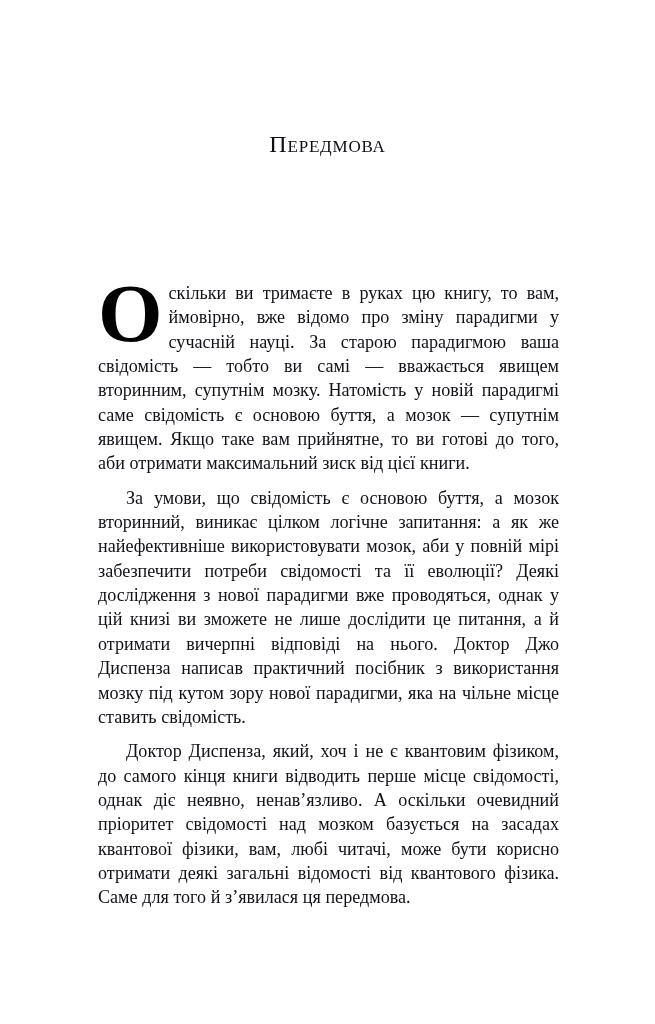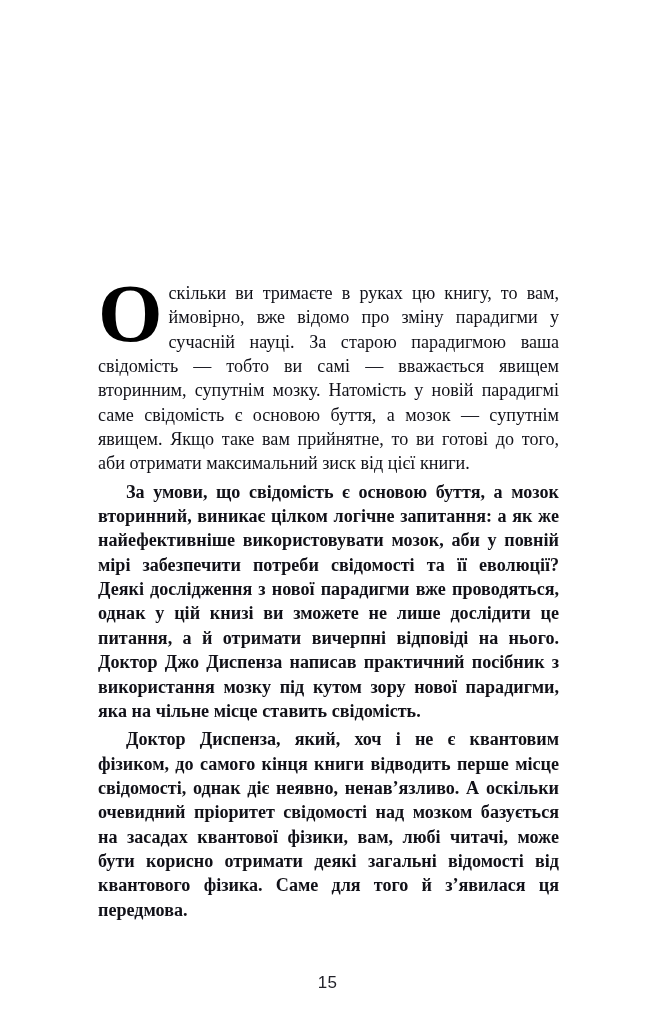--- a/index.html
+++ b/index.html
@@ -54,22 +54,21 @@
     font-size: 18.1px;
     line-height: 24.35px;
     text-align: justify;
     text-justify: inter-word;
     color: #111118;
     hyphens: manual;
     word-spacing: 0.1px;
   }
 
   .para + .para {
-    margin-top: 4px;
-    font-weight: bold;
+    margin-top: 10px;
   }
 
   .para.indent {
     text-indent: 28px;
   }
 
   
   .para.first {
     text-indent: 0;
   }
@@ -99,27 +98,27 @@
     line-height: 22px;
     color: #22222a;
     letter-spacing: 0.4px;
   }
 </style>
 </head>
 <body>
 
 <div class="page">
 
+  <h1 class="chapter-title">Передмова</h1>
 
   <div class="text-block">
 
     <p class="para first"><span class="dropcap">О</span><span>скільки ви тримаєте в руках цю книгу, то вам, ймовірно, вже відомо про зміну парадигми у сучасній науці. За старою парадигмою ваша свідомість — тобто ви самі — вважається явищем вторинним, супутнім мозку. Натомість у новій парадигмі саме свідомість є основою буття, а мозок — супутнім явищем. Якщо таке вам прийнятне, то ви готові до того, аби отримати максимальний зиск від цієї книги.</span></p>
 
     <p class="para indent"><span>За умови, що свідомість є основою буття, а мозок вторинний, виникає цілком логічне запитання: а як же найефективніше використовувати мозок, аби у повній мірі забезпечити потреби свідомості та її еволюції? Деякі дослідження з нової парадигми вже проводяться, однак у цій книзі ви зможете не лише дослідити це питання, а й отримати вичерпні відповіді на нього. Доктор Джо Диспенза написав практичний посібник з використання мозку під кутом зору нової парадигми, яка на чільне місце ставить свідомість.</span></p>
 
     <p class="para indent"><span>Доктор Диспенза, який, хоч і не є квантовим фізиком, до самого кінця книги відводить перше місце свідомості, однак діє неявно, ненав’язливо. А оскільки очевидний пріоритет свідомості над мозком базується на засадах квантової фізики, вам, любі читачі, може бути корисно отримати деякі загальні відомості від квантового фізика. Саме для того й з’явилася ця передмова.</span></p>
 
 
   </div>
 
-  <div class="folio">15</div>
 
 </div>
 
 </body></html>

